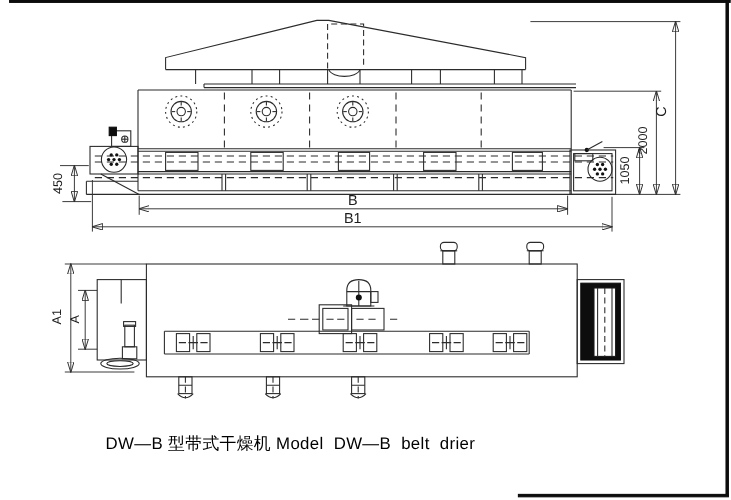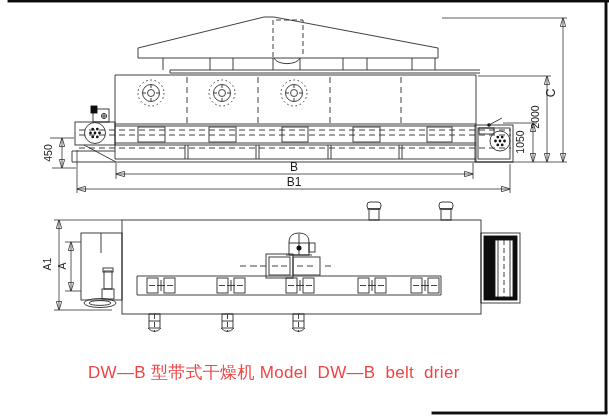--- a/index.html
+++ b/index.html
@@ -10,21 +10,21 @@
   .dash{stroke-dasharray:6 4;}
   .cdash{stroke-dasharray:5 3;}
   .boltring{stroke-dasharray:1.6 2.7;}
   .dotfill{fill:#111;stroke:none;}
   .blk{fill:#0d0d0d;stroke:#0d0d0d;}
   .wht{fill:#ffffff;stroke:#1a1a1a;}
   .dim{stroke:#333;stroke-width:.8;}
   text{fill:#1b1b1b;stroke:none;font-family:"Liberation Sans",sans-serif;}
   .t10{font-size:10.5px;}
   .t12{font-size:12px;}
-  .caption{position:absolute;left:88px;top:361px;font-size:17px;color:#ef4444;
+  .caption{position:absolute;left:88px;top:361px;font-size:14px;color:#000000;
            white-space:pre;letter-spacing:.3px;}
 </style>
 </head>
 <body>
 
 <div class="page">
 <svg width="609" height="417" viewBox="0 0 609 417">
   <defs>
     <marker id="arr" viewBox="0 0 10 6" refX="9.5" refY="3" markerWidth="9" markerHeight="6" orient="auto-start-reverse" markerUnits="userSpaceOnUse">
       <path d="M0,0 L10,3 L0,6 Z" fill="#222" stroke="none"></path>

